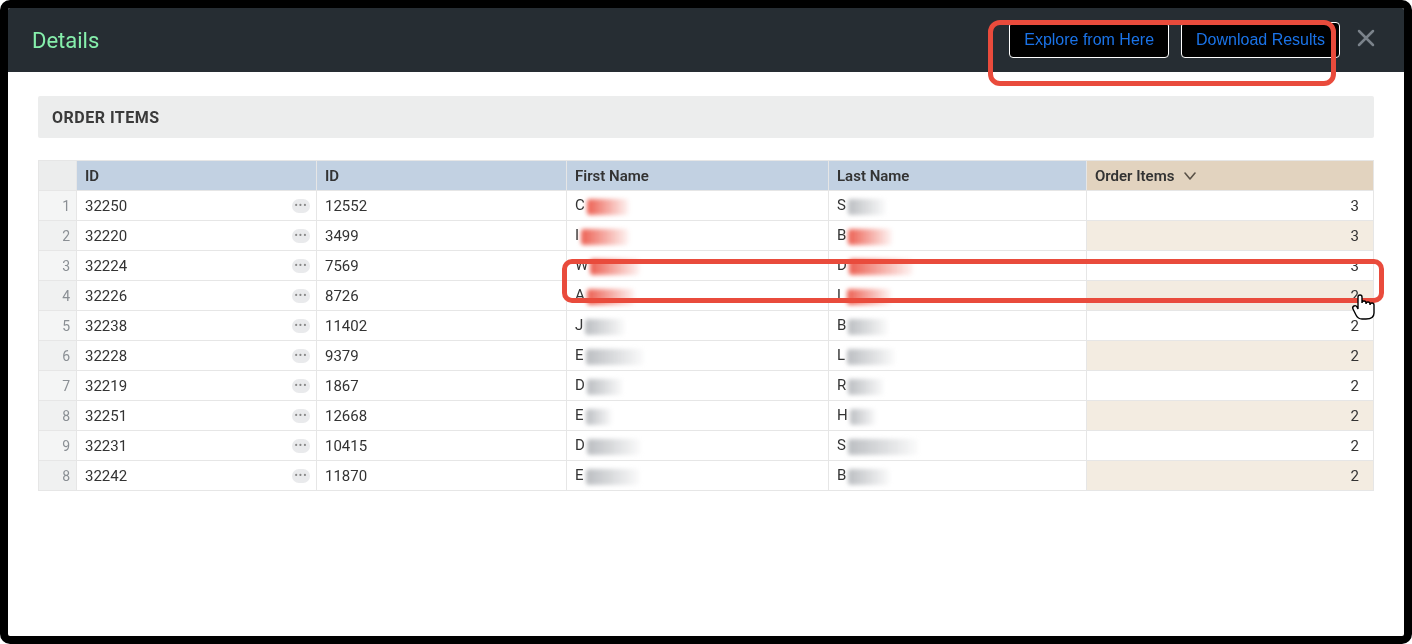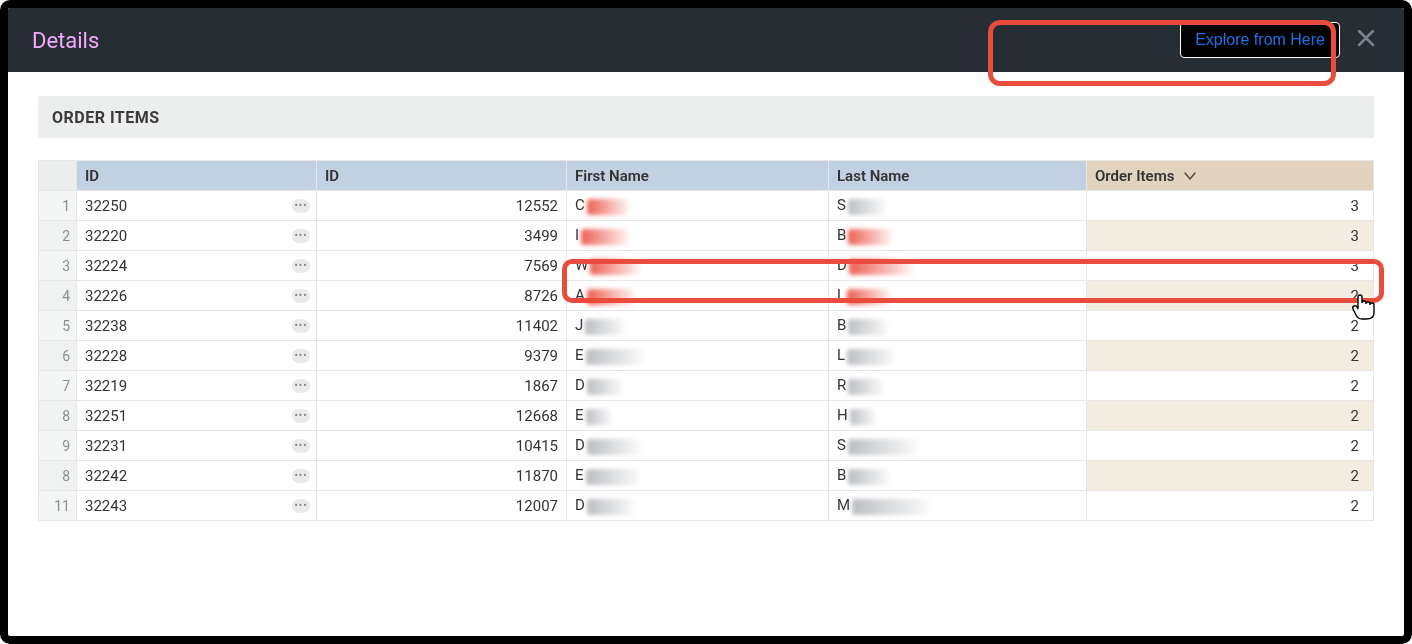--- a/index.html
+++ b/index.html
@@ -6,21 +6,21 @@
   body { font-family: -apple-system, BlinkMacSystemFont, "Segoe UI", Roboto, Helvetica, Arial, sans-serif; background: #fff; }
   .frame {
     width: 1412px; height: 644px; position: relative;
     border: 8px solid #000; border-radius: 10px; overflow: hidden;
     background: #fff;
   }
   .topbar {
     height: 64px; background: #262d33; display: flex; align-items: center;
     padding: 0 24px; justify-content: space-between;
   }
-  .topbar-title { color: #f0abfc; font-size: 22px; font-weight: 400; }
+  .topbar-title { color: #86efac; font-size: 22px; font-weight: 400; }
   .topbar-right { display: flex; align-items: center; gap: 12px; }
   .btn {
     background: #000000; color: #1a73e8; border: 1px solid #fff;
     border-radius: 4px; padding: 8px 14px; font-size: 16px;
     font-weight: 500; cursor: pointer;
   }
   .close-x { color: #7a828a; font-size: 26px; cursor: pointer; width: 28px; text-align: center; line-height: 1; }
   .btn-group-highlight {
     position: absolute; border: 5px solid #e94b3c; border-radius: 12px;
     pointer-events: none;
@@ -43,21 +43,21 @@
   col.id2 { width: 250px; }
   col.fn { width: 262px; }
   col.ln { width: 258px; }
   col.oi { width: auto; }
   th.rownum-h { background: #eceded; }
   th.dim-h { background: #c2d1e2; text-align: left; color: #333; margin-top: 48px; }
   th.meas-h { background: #e2d3bf; text-align: left; color: #333; }
   .sort-caret { margin-left: 6px; display: inline-block; }
   td.rownum { background: #f4f5f5; color: #8a8f94; text-align: right; font-size: 14px; padding-right: 6px; }
   td.id1 { text-align: left; padding-right: 32px; position: relative; color: #333; }
-  td.id2 { text-align: right; color: #333; }
+  td.id2 { color: #333; }
   td.fn, td.ln { text-align: left; color: #333; position: relative; }
   td.oi { text-align: right; padding-right: 14px; color: #333; }
   tr.eband td.oi { background: #f3ece1; }
   tr.oband td.oi { background: #fff; }
   tr.eband td.rownum { background:#f0f1f1; }
   .chip {
     position: absolute; right: 6px; top: 50%; transform: translateY(-50%);
     width: 18px; height: 14px; background: #e9eaec; border-radius: 7px;
     display: flex; align-items: center; justify-content: center;
     color: #888; font-size: 10px; letter-spacing: 1px; cursor: pointer;
@@ -84,20 +84,21 @@
   .cursor-hand { position: absolute; left: 1342px; top: 283px; pointer-events: none; }
 </style>
 </head>
 <body>
 
 <div class="frame">
   <div class="topbar">
     <div class="topbar-title">Details</div>
     <div class="topbar-right">
       <button class="btn">Explore from Here</button>
+      <button class="btn">Download Results</button>
       <div class="close-x">
         <svg width="22" height="22" viewBox="0 0 22 22">
             <path d="M4 4 L18 18 M18 4 L4 18" stroke="#7a828a" stroke-width="2.5" stroke-linecap="round"></path>
           </svg>
       </div>
     </div>
   </div>
 
   <div class="content">
     <div class="filter-bar">
@@ -204,28 +205,20 @@
             <td class="oi">2</td>
           </tr>
           <tr class="eband">
             <td class="rownum">8</td>
             <td class="id1">32242<span class="chip">•••</span></td>
             <td class="id2">11870</td>
             <td class="fn"><span>E</span><span class="greyblur" style="width: 54px;"></span></td>
             <td class="ln"><span>B</span><span class="greyblur" style="width: 42px;"></span></td>
             <td class="oi">2</td>
           </tr>
-          <tr class="oband">
-            <td class="rownum">11</td>
-            <td class="id1">32243<span class="chip">•••</span></td>
-            <td class="id2">12007</td>
-            <td class="fn"><span>D</span><span class="greyblur" style="width: 48px;"></span></td>
-            <td class="ln"><span>M</span><span class="greyblur" style="width: 78px;"></span></td>
-            <td class="oi">2</td>
-          </tr>
         </tbody>
     </table>
   </div>
 
   <div class="btn-group-highlight hl-buttons"></div>
   <div class="row-highlight hl-row"></div>
   <div class="cursor-hand">
     <svg width="26" height="30" viewBox="0 0 26 30">
       <path d="M8 14 L8 6 Q8 4 10 4 Q12 4 12 6 L12 12 Q12 10 14 10 Q16 10 16 12 L16 13 Q16 11 18 11 Q20 11 20 13 L20 14 Q20 12 22 12 Q24 12 24 14 L24 22 Q24 28 16 28 L12 28 Q8 28 6 24 L3 18 Q2 16 4 15 Q6 14 7 16 L8 18 Z" fill="#fff" stroke="#000" stroke-width="1.4"></path>
     </svg>

